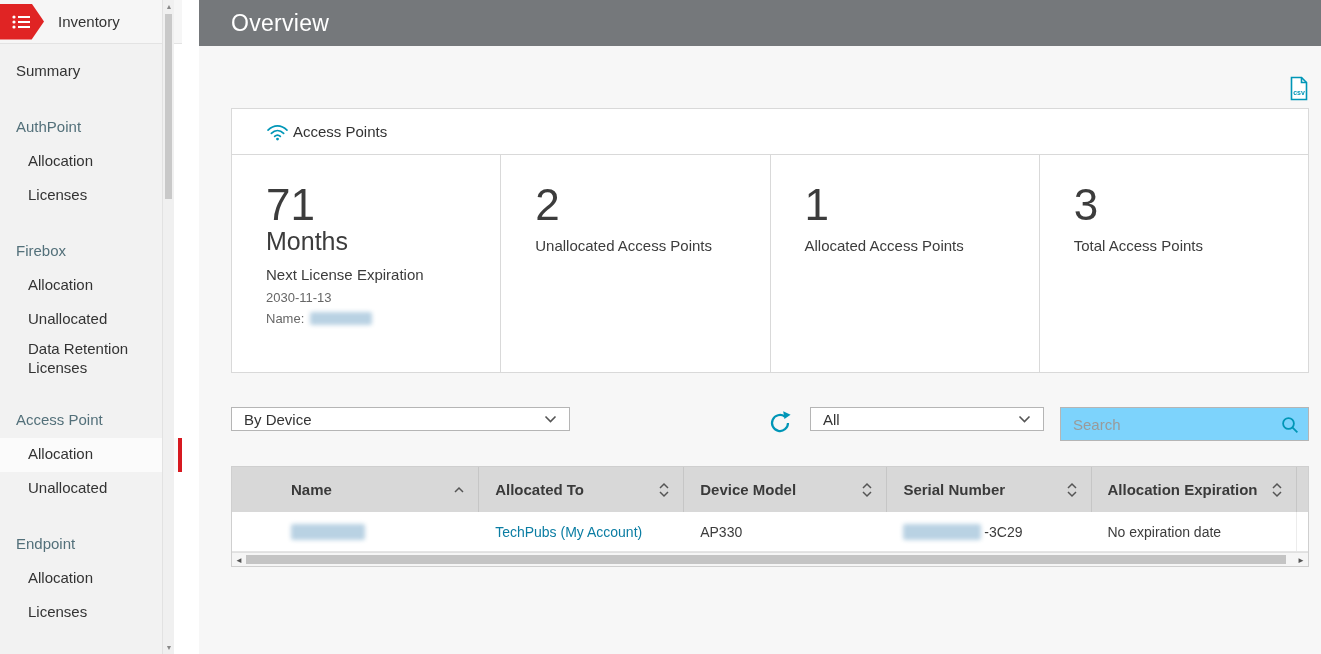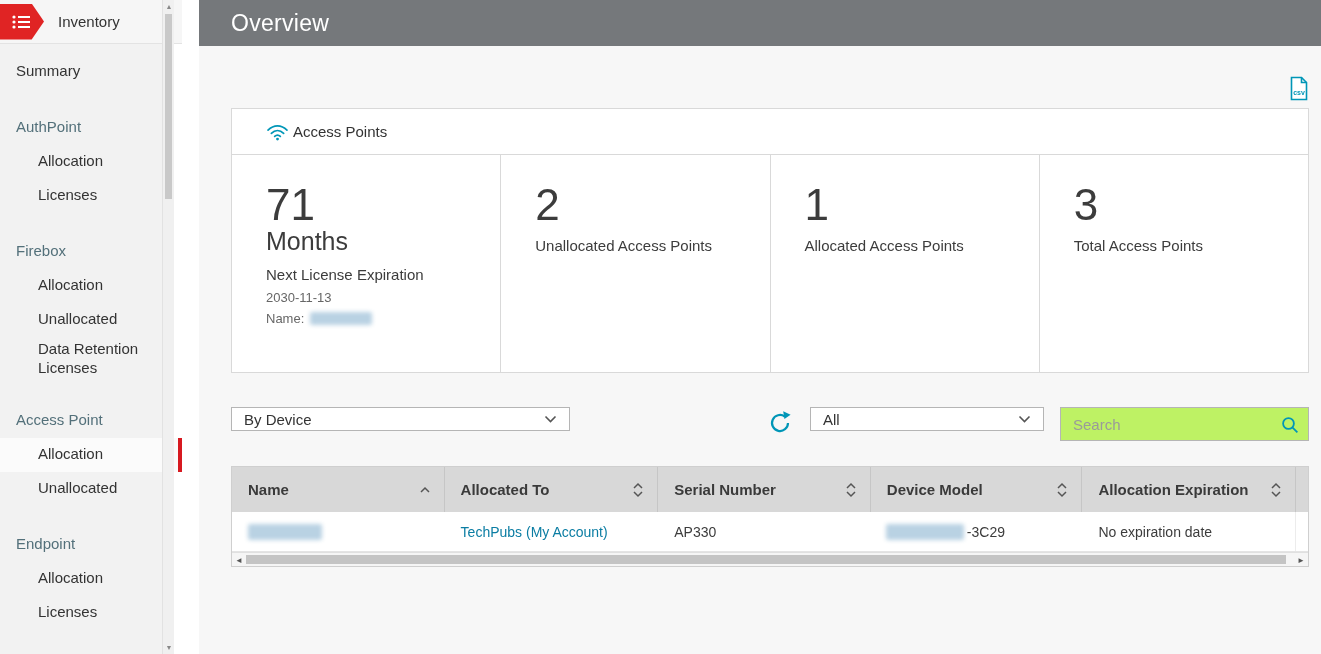--- a/index.html
+++ b/index.html
@@ -10,21 +10,21 @@
   .sidebar { position:absolute; left:0; top:0; width:174px; height:654px; background:#f2f2f2; }
   .sb-inner { position:absolute; left:0; top:0; width:182px; height:654px; }
   .sb-header { height:44px; display:flex; align-items:center; border-bottom:1px solid #e3e3e3; background:#f6f6f6; }
   .logo { width:44px; height:36px; background:#e02424; display:flex; align-items:center; justify-content:center;
     clip-path:polygon(0 0,72% 0,100% 50%,72% 100%,0 100%); }
   .sb-title { margin-left:14px; font-size:15px; color:#333; }
   .sb-nav { padding-top:10px; }
   .sb-item { min-height:34px; display:flex; align-items:center; font-size:15px; color:#333;
     padding:4px 10px 4px 16px; line-height:1.25; cursor:pointer; }
   .sb-section { color:#53707a; margin-top:22px; cursor:default; }
-  .sb-sub { padding-left:38px; }
+  .sb-sub { padding-left:28px; }
   .sb-item.selected { background:#fbfbfb; border-right:4px solid #d71920; }
   
   .sb-scroll { position:absolute; right:0; top:0; bottom:0; width:12px; background:#f0f0f0; border-left:1px solid #e2e2e2; }
   .sb-scroll .arrow { position:absolute; left:0; width:12px; height:13px; font-size:7px; color:#888;
     display:flex; align-items:center; justify-content:center; cursor:pointer; }
   .sb-scroll .arrow.up { top:0; }
   .sb-scroll .arrow.down { bottom:0; }
   .sb-scroll .thumb { position:absolute; left:2px; right:2px; top:14px; height:185px; background:#c9c9c9; cursor:pointer; }
 
   
@@ -52,37 +52,37 @@
   .r-sm { width:62px; height:13px; }
   .r-md { width:74px; height:16px; }
   .r-serial { width:78px; height:16px; margin-right:3px; vertical-align:middle; }
 
   
   .select { position:absolute; height:24px; background:#fff; border:1px solid #b5b5b5;
     display:flex; align-items:center; justify-content:space-between; padding:0 12px; font-size:15px; color:#333; cursor:pointer; }
   .sel-device { left:32px; top:361px; width:339px; }
   .sel-filter { left:611px; top:361px; width:234px; }
   .refresh-btn { position:absolute; left:568px; top:364px; width:26px; height:26px; cursor:pointer; }
-  .search-box { position:absolute; left:861px; top:361px; width:249px; height:34px; background:#bef264; border:1px solid #b5b5b5; }
+  .search-box { position:absolute; left:861px; top:361px; width:249px; height:34px; background:#7dd3fc; border:1px solid #b5b5b5; }
   .search-box input { width:100%; height:100%; border:0; outline:none; padding:0 34px 0 12px; font-size:15px; color:#333;
     font-family:"Liberation Sans","DejaVu Sans",sans-serif; background:transparent; }
   .search-box input::placeholder { color:#9a9a9a; }
   .search-box .mag { position:absolute; right:9px; top:8px; }
 
   
   .table { position:absolute; left:32px; top:420px; width:1078px; background:#fff; border:1px solid #cfcfcf; }
   .thead { display:flex; height:45px; background:#d8d8d8; }
   .th { display:flex; align-items:center; justify-content:space-between; padding:0 13px 0 16px;
     font-size:15px; font-weight:700; color:#3a3a3a; border-right:1px solid #c6c6c6; cursor:pointer; }
   .th:nth-child(5) { border-right:0; }
   .th-fill { border-left:1px solid #c6c6c6; background:#d8d8d8; }
   .trow { display:flex; height:40px; background:#fff; border-bottom:1px solid #e4e4e4; }
   .td { display:flex; align-items:center; padding:0 16px; font-size:14px; color:#3c3c3c; }
   .td a { color:#0b7da3; text-decoration:none; cursor:pointer; }
-  .c0 { width:213px; } .c1 { width:214px; } .c2 { width:212px; } .c3 { width:213px; } .c4 { width:213px; } .cf { width:13px; padding:0; }
+  .c0 { width:213px;margin-left:43px; } .c1 { width:214px; } .c2 { width:212px; } .c3 { width:213px; } .c4 { width:213px; } .cf { width:13px; padding:0; }
   .trow .cf { border-left:1px solid #ececec; }
   
   .hscroll { position:relative; height:14px; background:#f5f5f5; border-top:1px solid #e0e0e0; }
   .hscroll .arrow { position:absolute; top:0; width:14px; height:14px; font-size:8px; color:#555;
     display:flex; align-items:center; justify-content:center; cursor:pointer; }
   .hscroll .arrow.left { left:0; } .hscroll .arrow.right { right:0; }
   .hscroll .thumb { position:absolute; left:14px; top:2px; height:9px; width:1040px; background:#c4c4c4; cursor:pointer; }
 
   svg { display:block; }
 </style>
@@ -231,31 +231,31 @@
       </div>
       <div class="th c1">
         <span>Allocated To</span>
         <span>
           <svg width="12" height="16" viewBox="0 0 12 16">
               <polyline points="2,6 6,2 10,6" fill="none" stroke="#555" stroke-width="1.5"></polyline>
               <polyline points="2,10 6,14 10,10" fill="none" stroke="#555" stroke-width="1.5"></polyline>
             </svg>
         </span>
       </div>
+      <div class="th c2">
+        <span>Device Model</span>
+        <span>
+          <svg width="12" height="16" viewBox="0 0 12 16">
+              <polyline points="2,6 6,2 10,6" fill="none" stroke="#555" stroke-width="1.5"></polyline>
+              <polyline points="2,10 6,14 10,10" fill="none" stroke="#555" stroke-width="1.5"></polyline>
+            </svg>
+        </span>
+      </div>
       <div class="th c3">
         <span>Serial Number</span>
-        <span>
-          <svg width="12" height="16" viewBox="0 0 12 16">
-              <polyline points="2,6 6,2 10,6" fill="none" stroke="#555" stroke-width="1.5"></polyline>
-              <polyline points="2,10 6,14 10,10" fill="none" stroke="#555" stroke-width="1.5"></polyline>
-            </svg>
-        </span>
-      </div>
-      <div class="th c2">
-        <span>Device Model</span>
         <span>
           <svg width="12" height="16" viewBox="0 0 12 16">
               <polyline points="2,6 6,2 10,6" fill="none" stroke="#555" stroke-width="1.5"></polyline>
               <polyline points="2,10 6,14 10,10" fill="none" stroke="#555" stroke-width="1.5"></polyline>
             </svg>
         </span>
       </div>
       <div class="th c4">
         <span>Allocation Expiration</span>
         <span>

